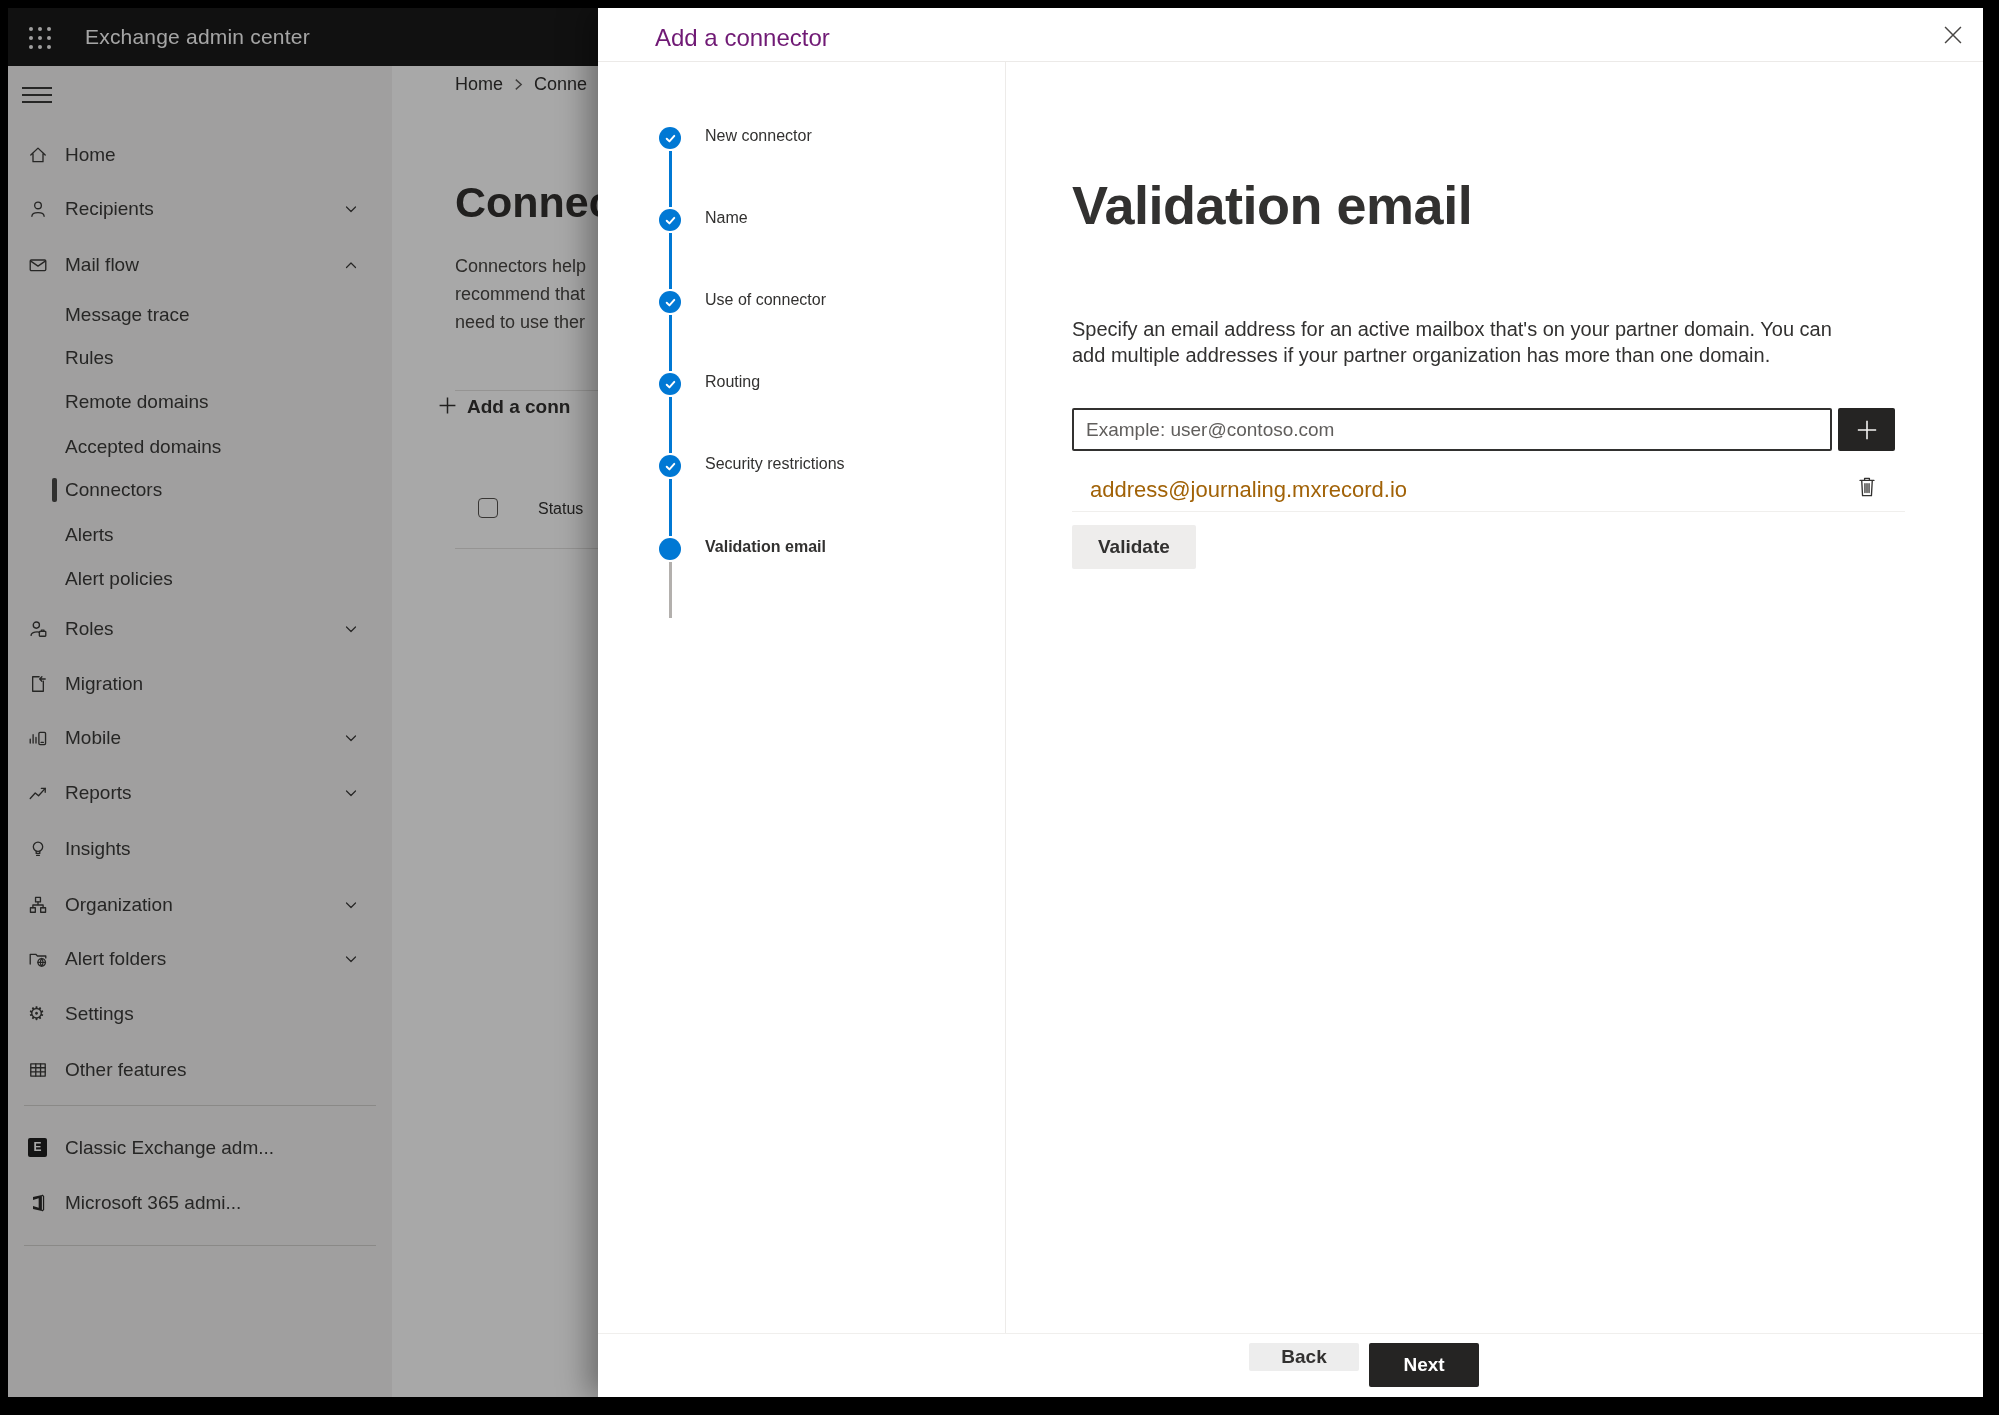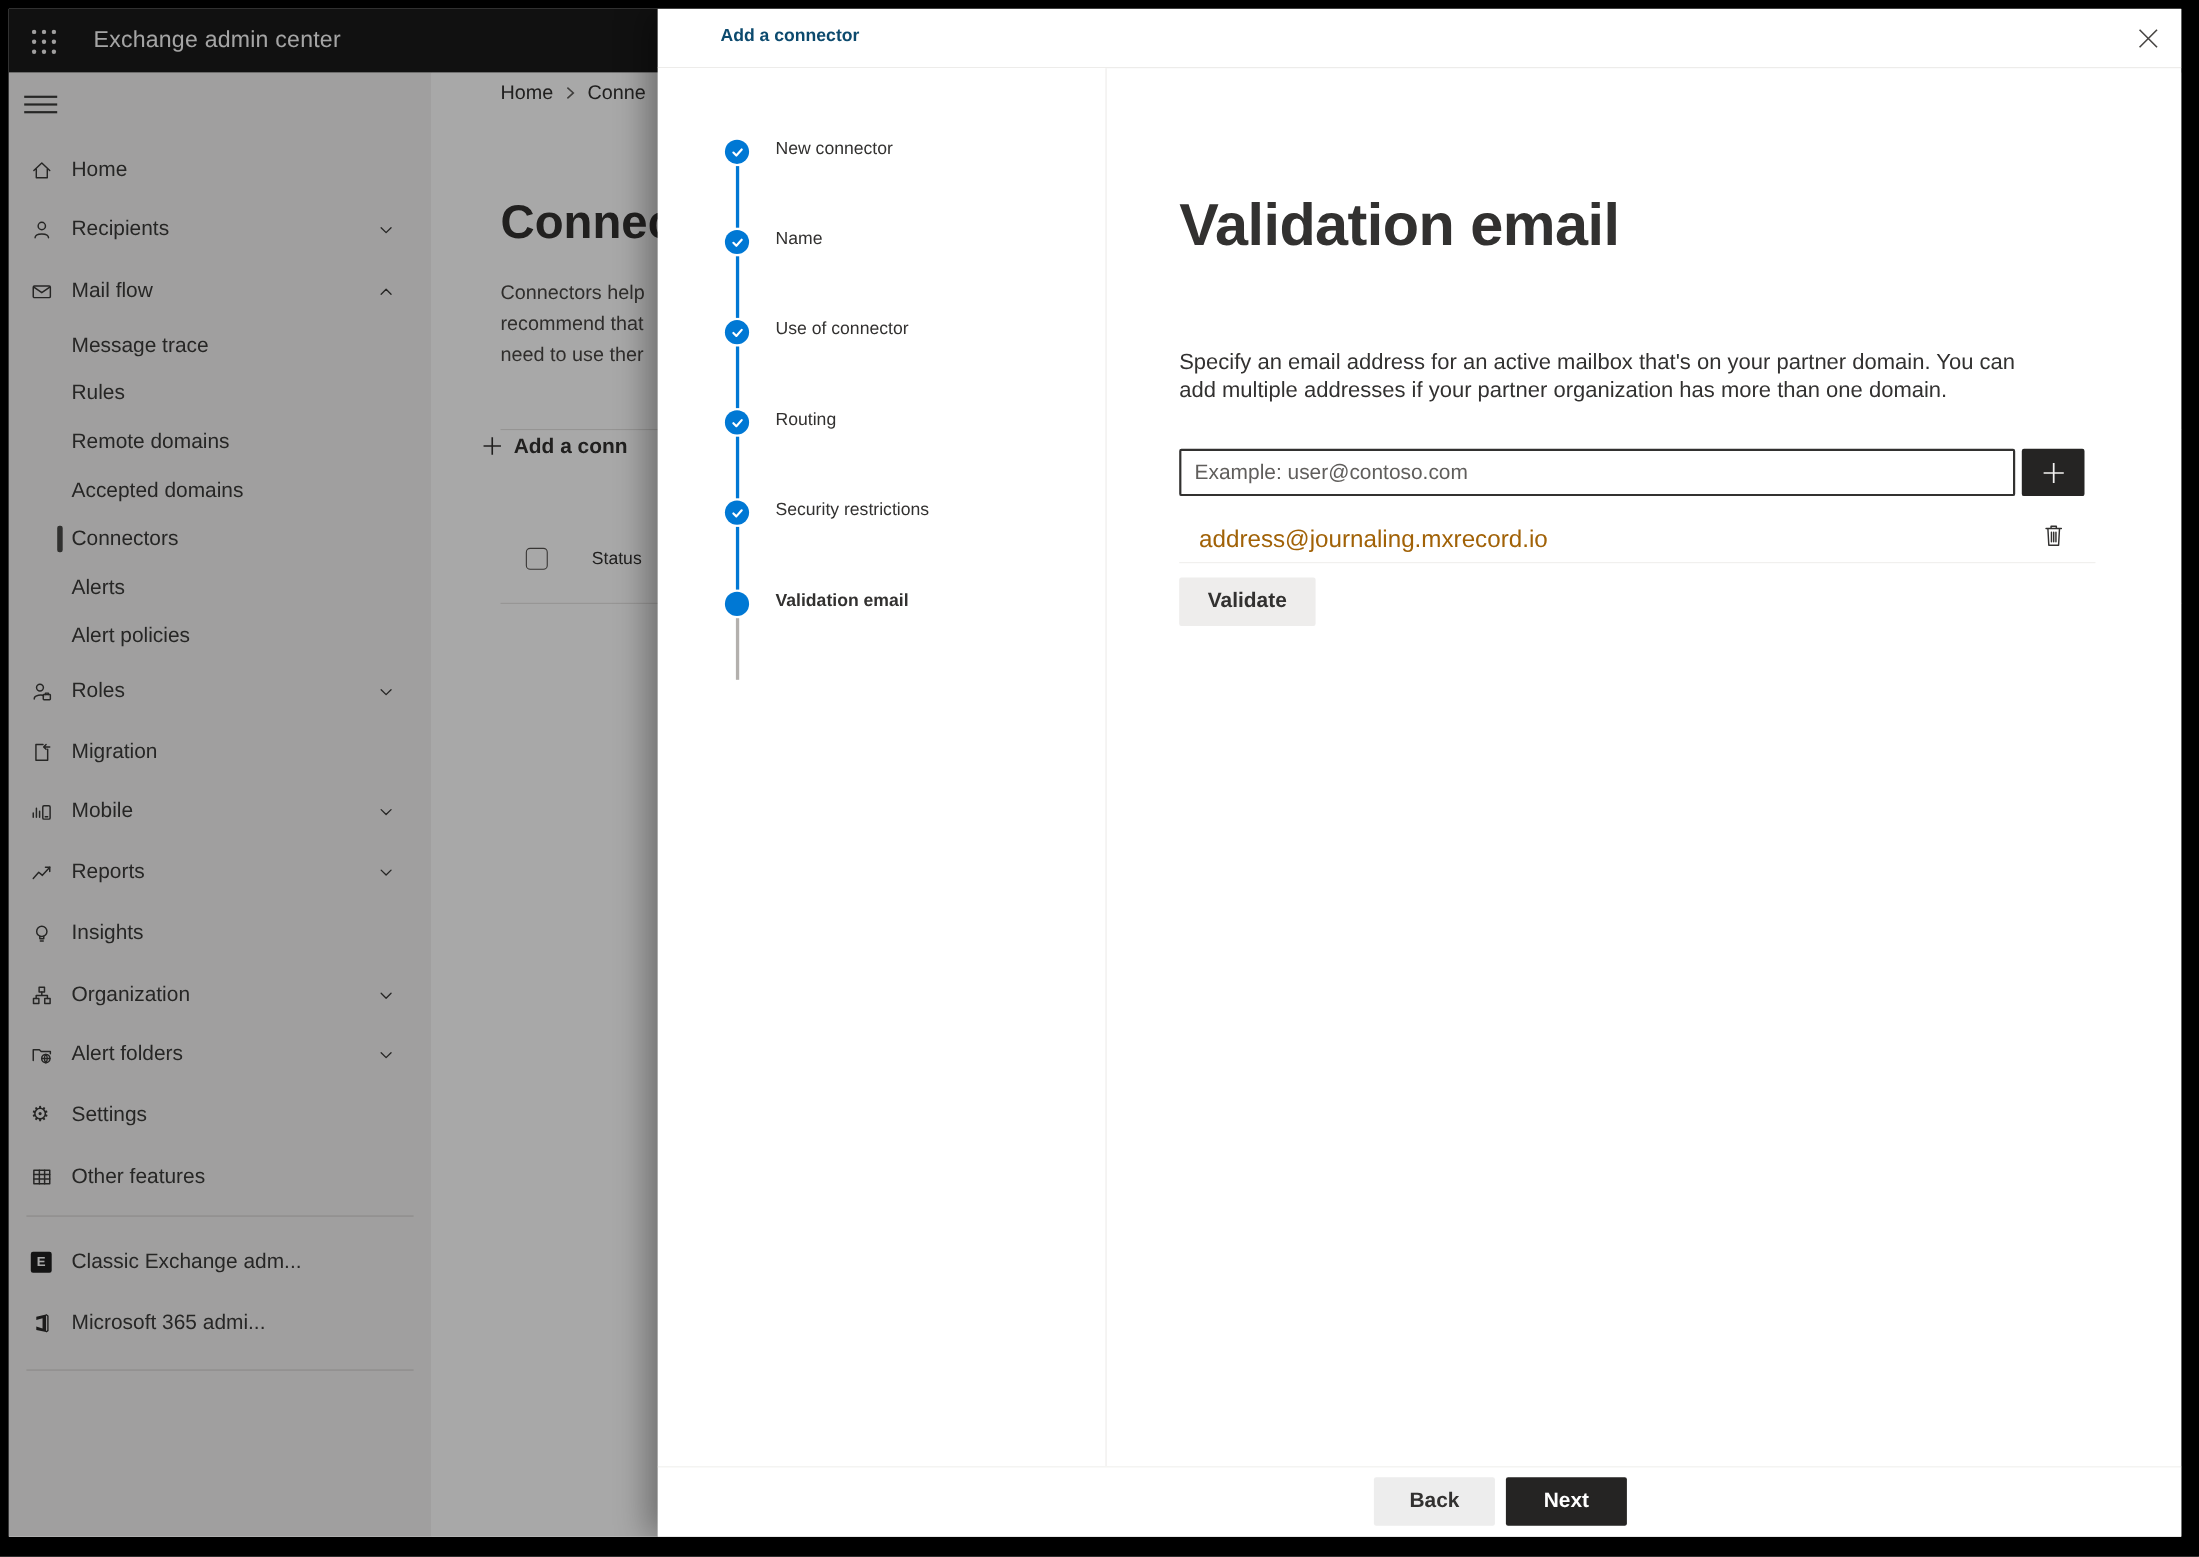--- a/index.html
+++ b/index.html
@@ -44,21 +44,21 @@
   .checkbox { position:absolute; left:86px; top:432px; width:20px; height:20px; border:1.5px solid #55524f; border-radius:4px; background:transparent; cursor:pointer; }
   .status-lbl { position:absolute; left:146px; top:434px; font-size:16px; color:#323130; }
 
   
   .dim { position:absolute; inset:0; background:rgba(0,0,0,0.34); z-index:5; }
 
   
   .dialog { position:absolute; left:590px; top:0; right:0; height:100%; background:#fff; z-index:10;
             box-shadow:-10px 0 28px rgba(0,0,0,0.35); }
   .dlg-header { position:absolute; left:0; top:0; right:0; height:54px; border-bottom:1px solid #eceae8; background:#fff; }
-  .dlg-title { position:absolute; left:57px; top:16px; font-size:16px; font-weight:700; color:#0c4a6e; }
+  .dlg-title { position:absolute; left:57px; top:16px; font-size:24px; font-weight:400; color:#701a75; }
   .dlg-close { position:absolute; right:19px; top:16px; width:22px; height:22px; cursor:pointer; }
 
   .stepper { position:absolute; left:0; top:54px; width:408px; bottom:64px; border-right:1px solid #edebe9; background:#fff; }
   .step { position:absolute; left:0; width:100%; height:44px; }
   .step-circle { position:absolute; left:61px; top:0; width:22px; height:22px; border-radius:50%;
                  display:flex; align-items:center; justify-content:center; }
   .step-circle.done, .step-circle.current { background:#0078d4; }
   .step-circle.todo { background:#fff; border:2px solid #8a8886; }
   .step-label { position:absolute; left:107px; top:0; font-size:16px; color:#323130; white-space:nowrap; }
   .step-label.current { font-weight:700; }
@@ -73,21 +73,21 @@
   .email-input::placeholder { color:#605e5c; opacity:1; }
   .plus-btn { position:absolute; left:1240px; top:400px; width:57px; height:43px; background:#252423; border:none; border-radius:2px;
               display:flex; align-items:center; justify-content:center; cursor:pointer; }
   .addr-row { position:absolute; left:474px; top:456px; width:833px; height:48px; border-bottom:1px solid #f0efed; }
   .addr-text { position:absolute; left:18px; top:13px; font-size:22px; color:#a16207; }
   .trash-btn { position:absolute; right:26px; top:11px; width:24px; height:26px; background:none; border:none; cursor:pointer; }
   .validate-btn { position:absolute; left:474px; top:517px; height:44px; padding:0 26px; background:#eeedec; border:none; border-radius:2px;
                   font-size:19px; font-weight:700; color:#323130; font-family:"Liberation Sans","DejaVu Sans",sans-serif; cursor:pointer; }
 
   .dlg-footer { position:absolute; left:0; right:0; bottom:0; height:64px; background:#fff; border-top:1px solid #f0efed; }
-  .btn-back { position:absolute; left:651px; top:9px; width:110px; height:44px; background:#ededed; border:none; border-radius:2px;
+  .btn-back { position:absolute; left:651px; top:9px; width:110px; height:28px; background:#ededed; border:none; border-radius:2px;
               font-size:19px; font-weight:700; color:#323130; font-family:"Liberation Sans","DejaVu Sans",sans-serif; cursor:pointer; }
   .btn-next { position:absolute; left:771px; top:9px; width:110px; height:44px; background:#252423; border:none; border-radius:2px;
               font-size:19px; font-weight:700; color:#fff; font-family:"Liberation Sans","DejaVu Sans",sans-serif; cursor:pointer; }
 </style>
 </head>
 <body>
 
 <div class="frame">
   <div class="app">
 

